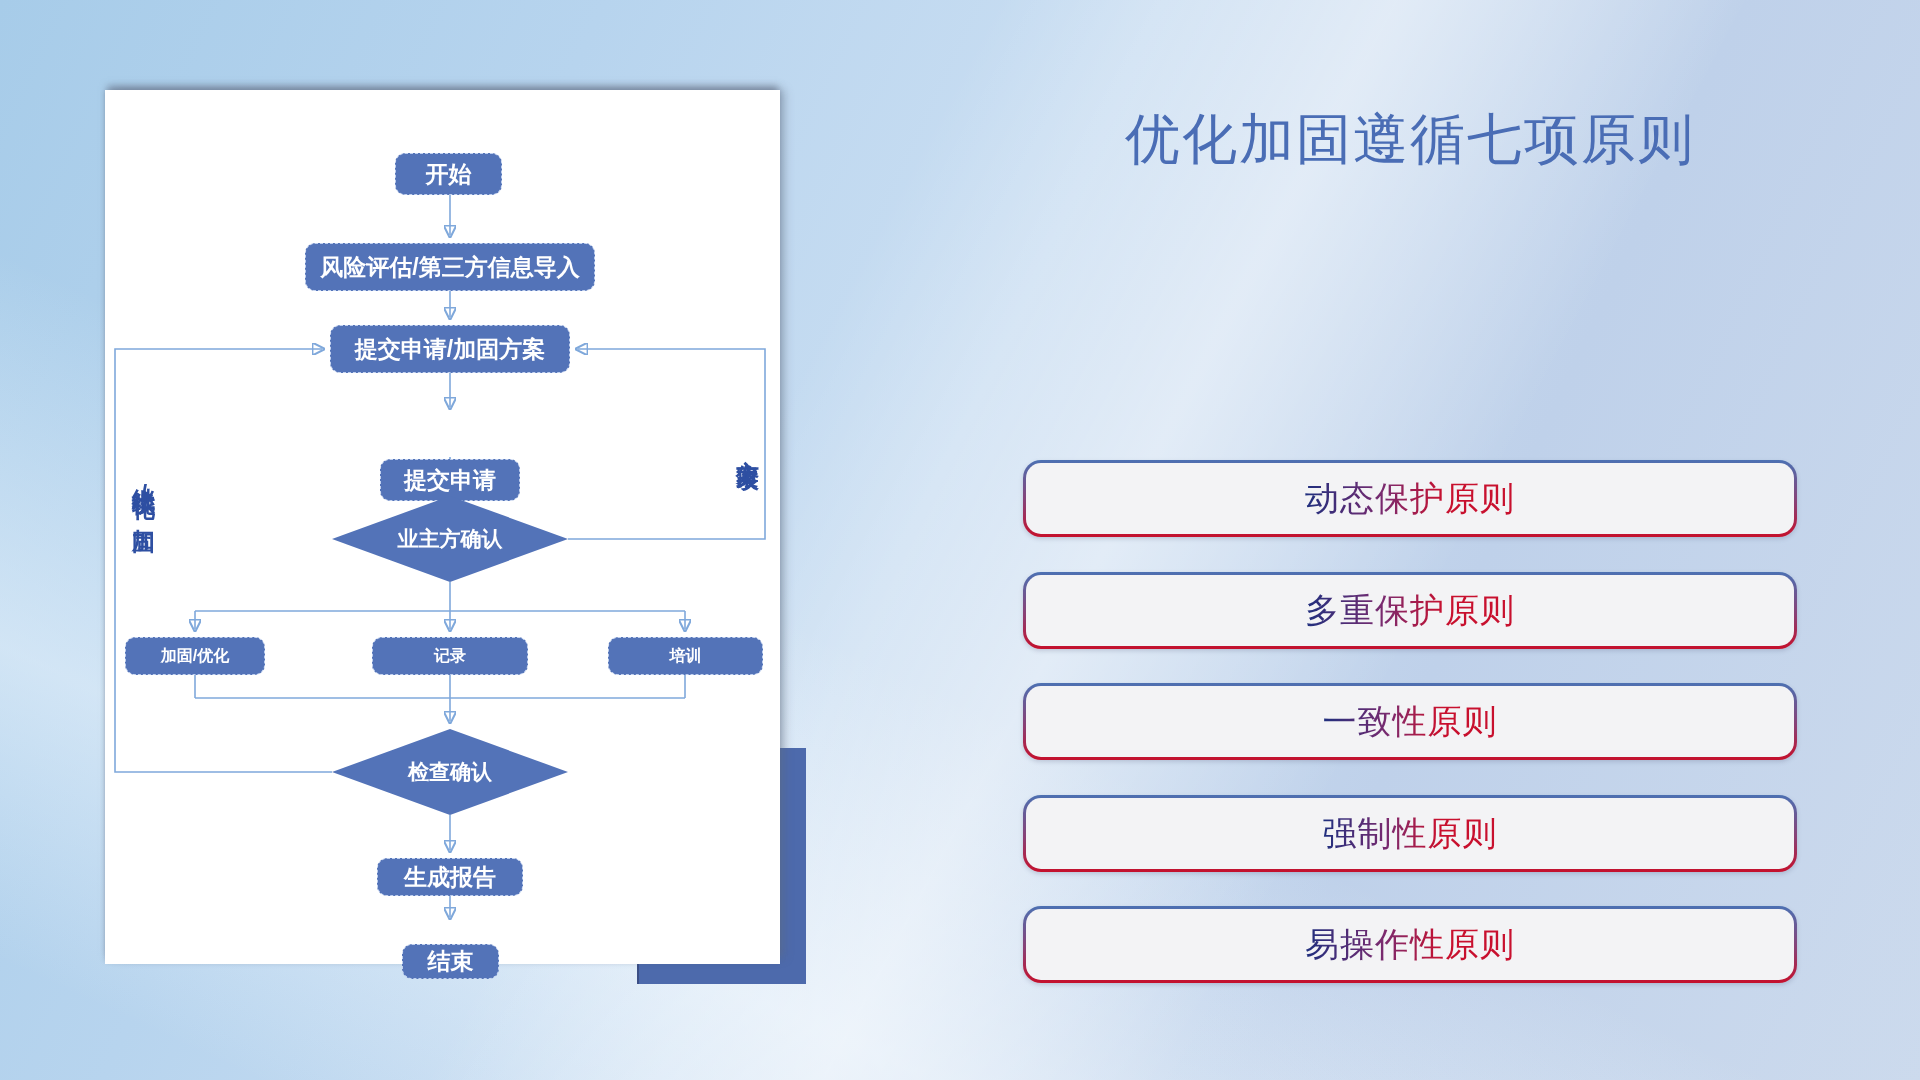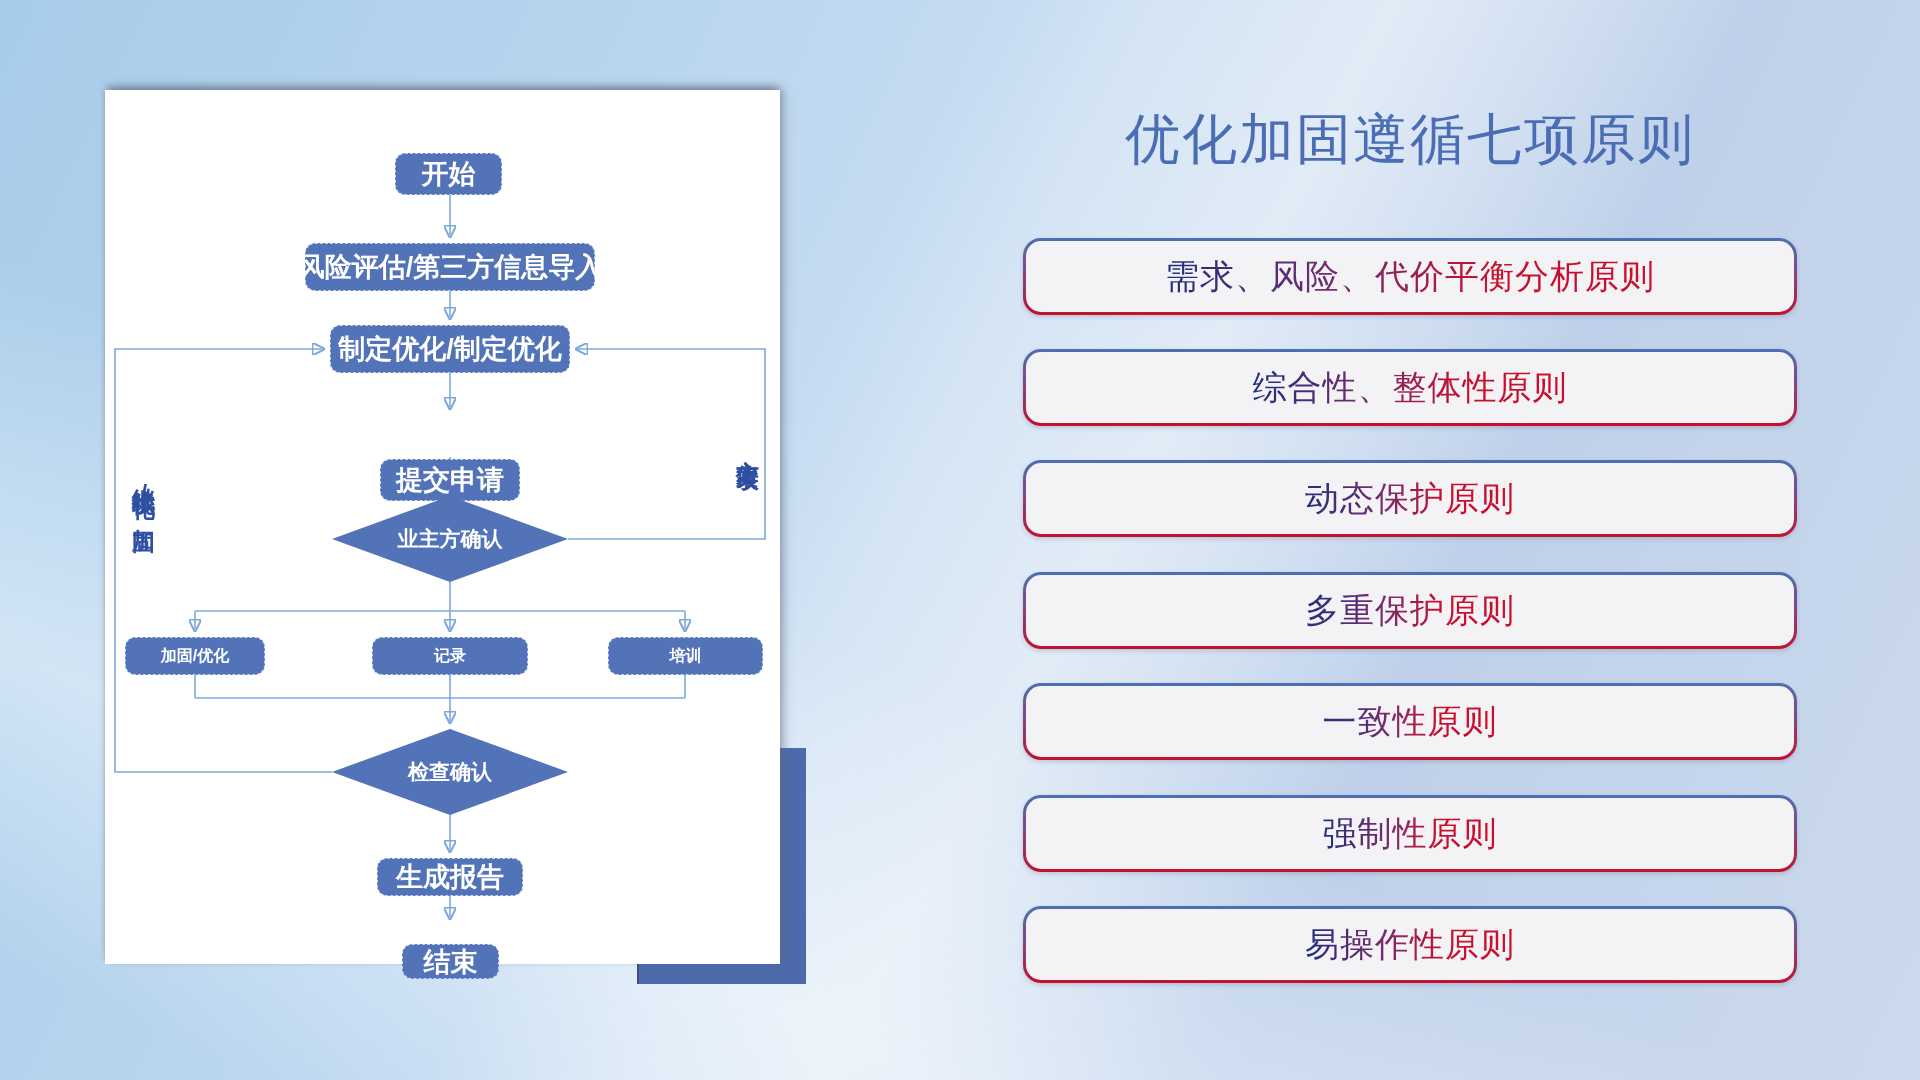--- a/index.html
+++ b/index.html
@@ -27,21 +27,21 @@
                 -2px 0 4px -2px rgba(120,130,150,0.35);
   }
   .connectors { position:absolute; left:0; top:0; width:675px; height:874px; }
   .connectors path { fill:none; stroke: var(--connector, #7fa8db); stroke-width:1.6; }
 
   .node {
     position:absolute; display:flex; align-items:center; justify-content:center;
     background: var(--node-fill, #5373b8);
     border:1.5px dashed rgba(206,220,246,0.9);
     border-radius:10px;
-    color:#ffffff; font-weight:bold; font-size:27px; white-space:nowrap;
+    color:#ffffff; font-weight:bold; font-size:23px; white-space:nowrap;
   }
   .diamond {
     position:absolute; display:flex; align-items:center; justify-content:center;
     background: var(--node-fill, #5373b8);
     clip-path: polygon(50% 0, 100% 50%, 50% 100%, 0 50%);
     color:#ffffff; font-weight:bold; font-size:21px; white-space:nowrap;
     border:none; border-radius:0;
   }
   .branch { font-size:16px; }
   .vlabel {
@@ -107,21 +107,21 @@
       <path d="M345 725 V760" marker-end="url(#arr)"></path>
       <path d="M345 806 V827" marker-end="url(#arr)"></path>
       <path d="M227 682 H10 V259 H217" marker-end="url(#arr)"></path>
       <path d="M463 449 H660 V259 H473" marker-end="url(#arr)"></path>
     </svg>
 
     <div class="node" style="left:290px; top:63px; width:107px; height:42px;">开始</div>
 
     <div class="node" style="left:200px; top:153px; width:290px; height:48px;">风险评估/第三方信息导入</div>
 
-    <div class="node" style="left:225px; top:235px; width:240px; height:48px;">制定优化/制定优化</div>
+    <div class="node" style="left:225px; top:235px; width:240px; height:48px;">提交申请/加固方案</div>
 
     <div class="node" style="left:275px; top:325px; width:140px; height:42px;margin-top:44px;">提交申请</div>
 
     <div class="diamond" style="left:227px; top:406px; width:236px; height:86px;">业主方确认</div>
 
     <div class="node branch" style="left:20px; top:547px; width:140px; height:38px;">加固/优化</div>
 
     <div class="node branch" style="left:267px; top:547px; width:156px; height:38px;">记录</div>
 
     <div class="node branch" style="left:503px; top:547px; width:155px; height:38px;">培训</div>
@@ -135,31 +135,21 @@
     <div class="vlabel" style="left:24px; top:297px; height:210px;">继续优化/加固</div>
 
     <div class="vlabel" style="left:628px; top:302px; height:110px;">方案修改</div>
 
   </div>
 
   <div class="right-panel">
 
     <h1 class="panel-title">优化加固遵循七项原则</h1>
 
-    <div class="pbox" style="top:238px;">
-      <div class="pbox-inner">
-          <span class="ptext">需求、风险、代价平衡分析原则</span>
-        </div>
-    </div>
 
-    <div class="pbox" style="top:349px;">
-      <div class="pbox-inner">
-          <span class="ptext">综合性、整体性原则</span>
-        </div>
-    </div>
 
     <div class="pbox" style="top:460px;">
       <div class="pbox-inner">
           <span class="ptext">动态保护原则</span>
         </div>
     </div>
 
     <div class="pbox" style="top:572px;">
       <div class="pbox-inner">
           <span class="ptext">多重保护原则</span>

